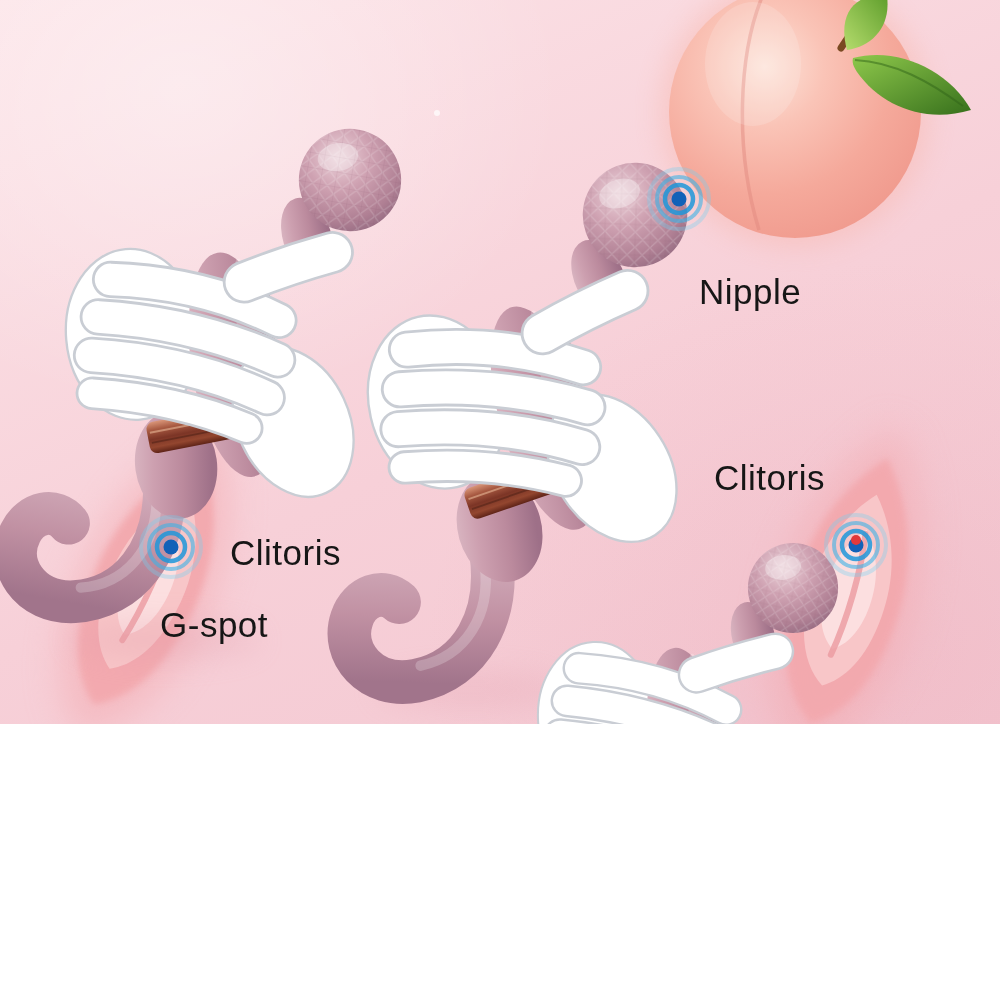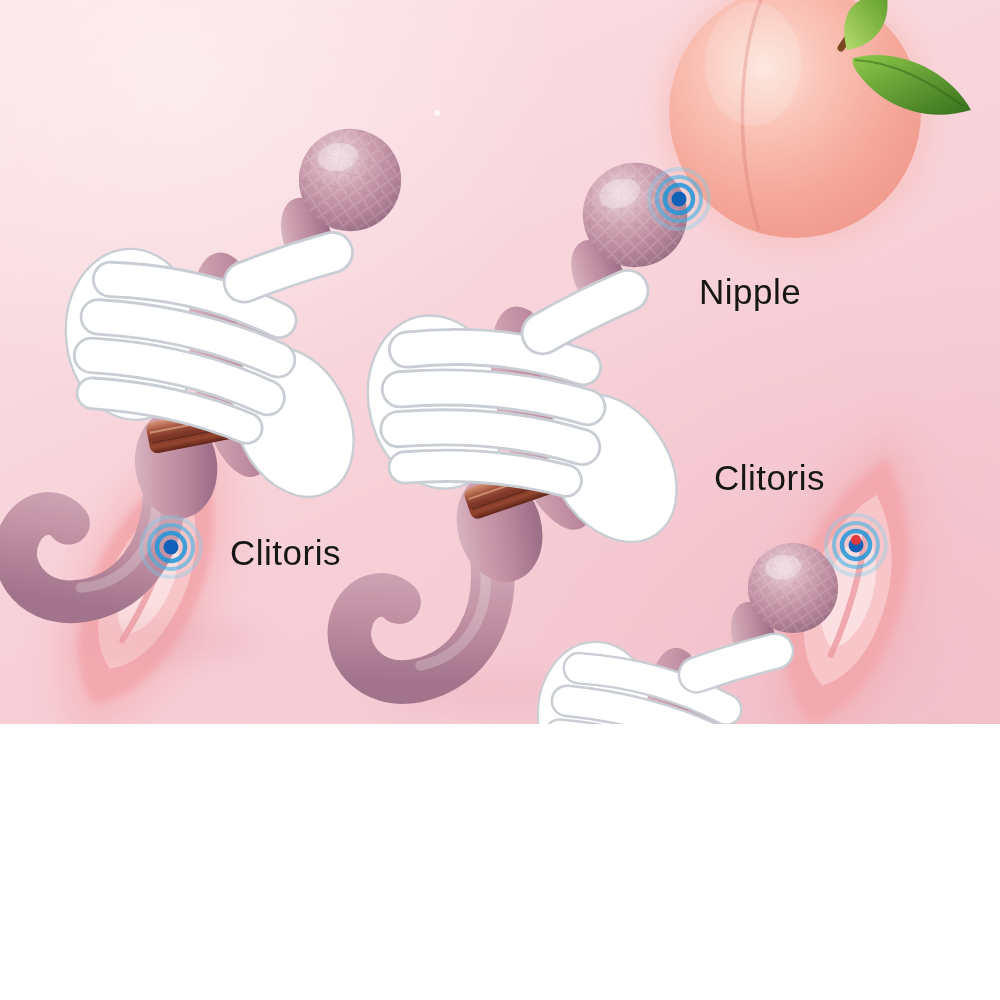--- a/index.html
+++ b/index.html
@@ -168,14 +168,15 @@
   </g>
 
   <use href="#ripple" xlink:href="#ripple" transform="translate(171,547)"></use>
   <use href="#ripple" xlink:href="#ripple" transform="translate(679,199)"></use>
   <use href="#ripple" xlink:href="#ripple" transform="translate(856,545)"></use>
   <circle cx="856" cy="540" r="5" fill="#e0393b"></circle>
 </svg>
 
   <div class="label" style="left:699px;top:272px">Nipple</div>
   <div class="label" style="left:230px;top:533px">Clitoris</div>
+  <div class="label" style="left:160px;top:605px">G-spot</div>
   <div class="label" style="left:714px;top:458px">Clitoris</div>
 </div>
 
 </body></html>

